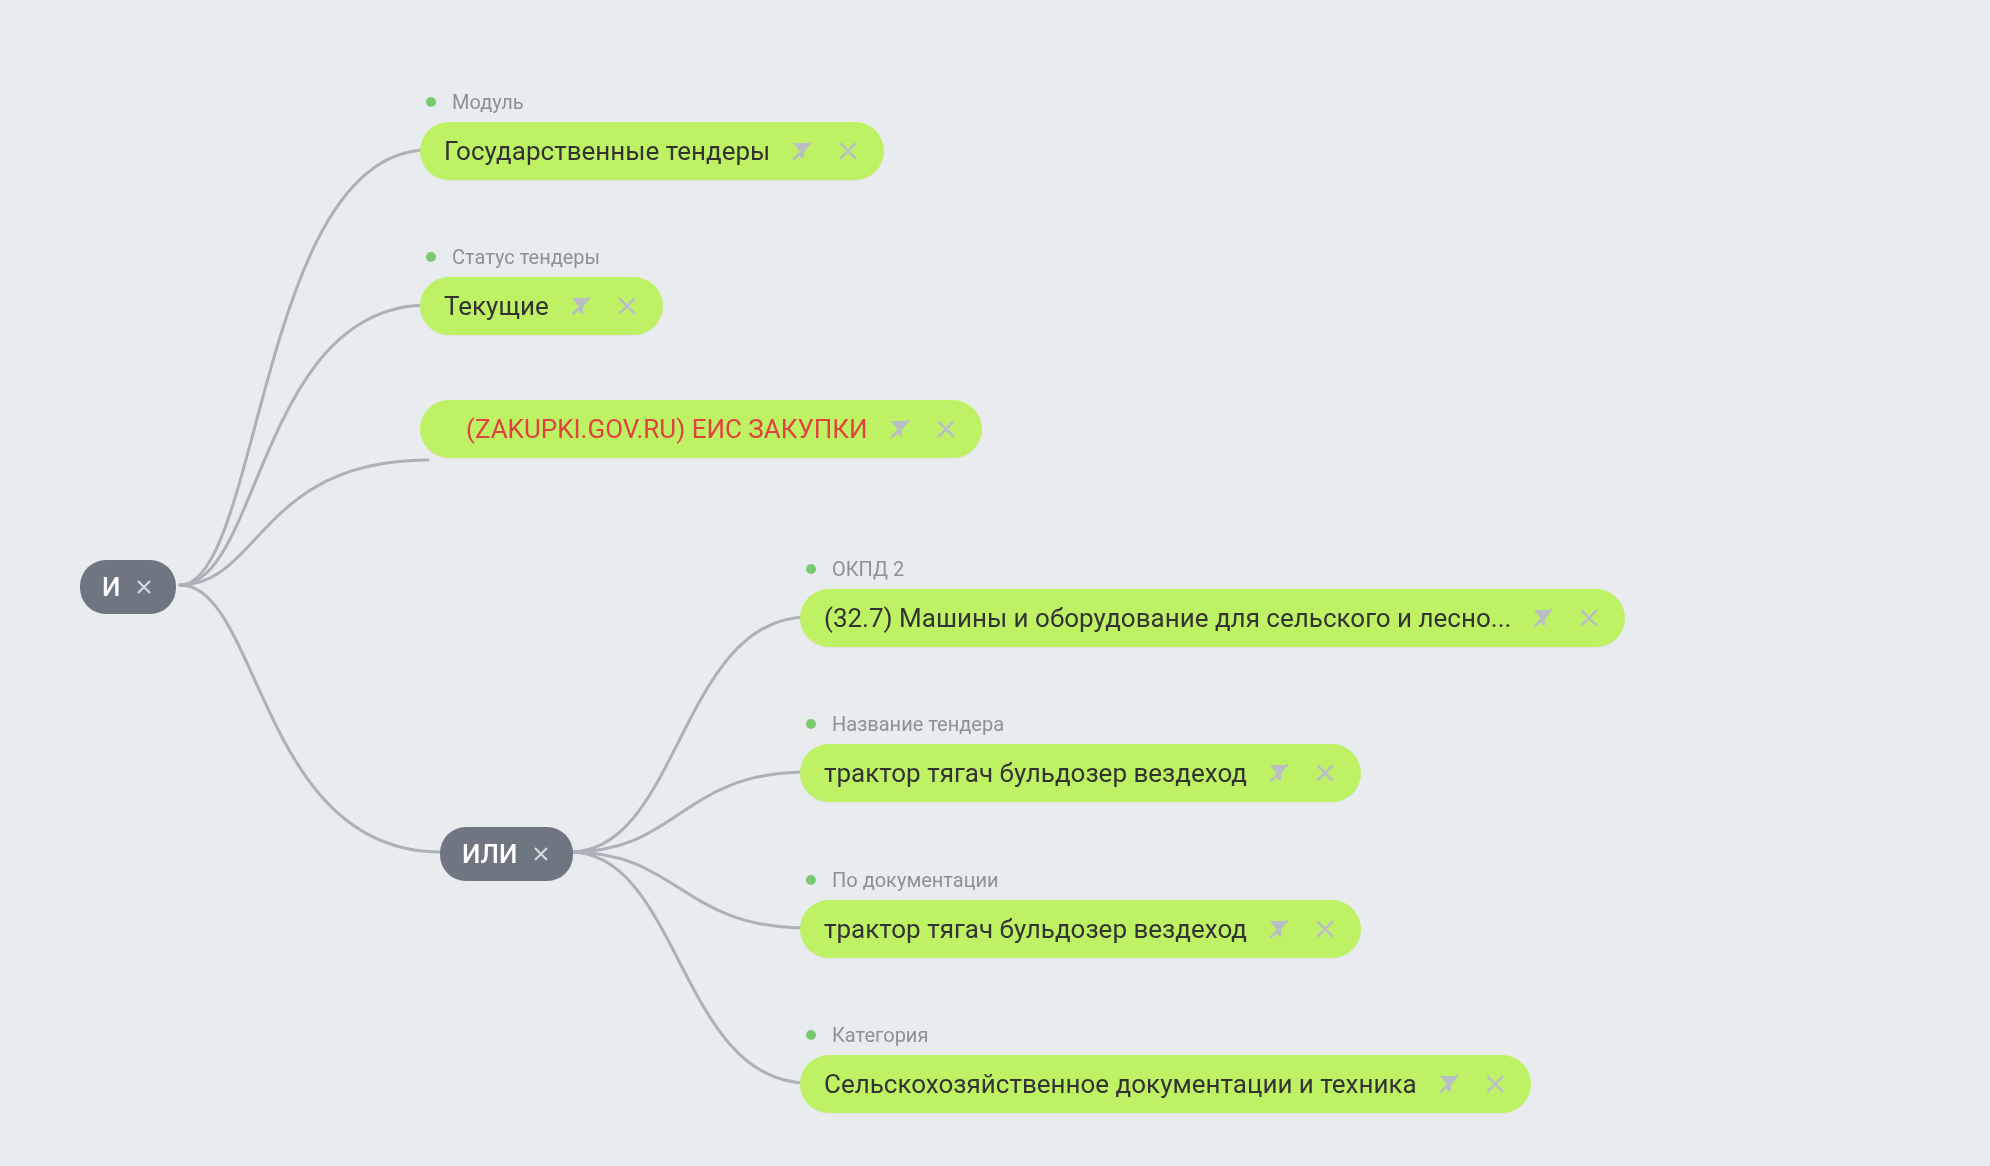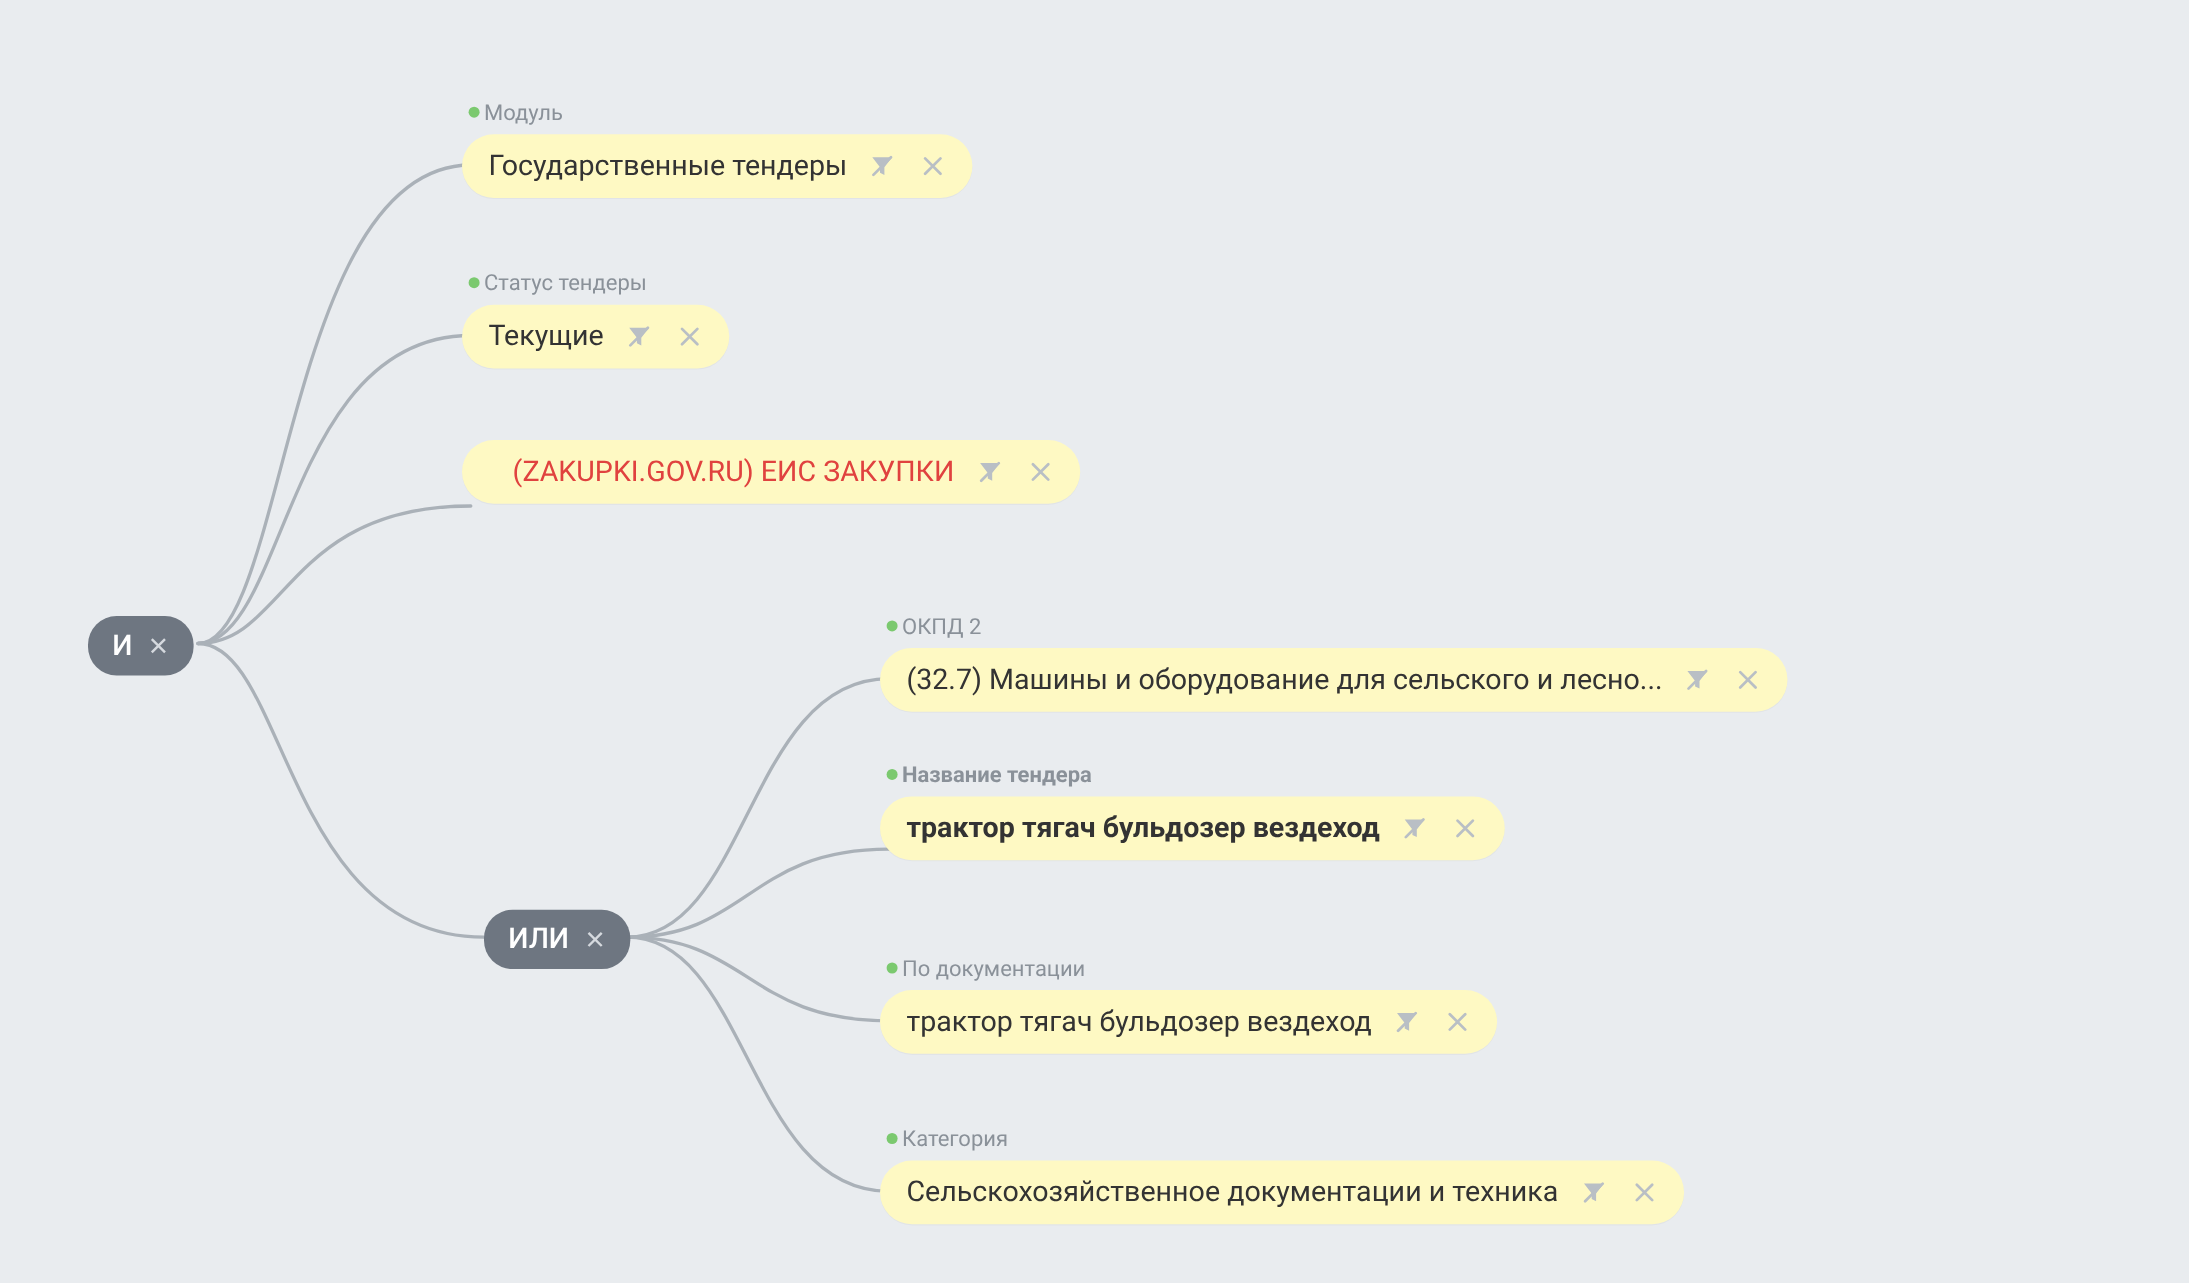--- a/index.html
+++ b/index.html
@@ -49,36 +49,36 @@
   }
   .node .close-btn svg { width: 20px; height: 20px; }
   .node .close-btn svg path { stroke: #d5d9de; stroke-width: 2.2; }
 
   .filter-group {
     position: absolute;
   }
   .filter-label {
     display: flex;
     align-items: center;
-    gap: 4px;
+    gap: 16px;
     font-size: 20px;
     color: #8a9199;
     margin-bottom: 8px;
     padding-left: 6px;
   }
   .dot {
     width: 10px; height: 10px;
     border-radius: 50%;
     background: #7bc96f;
     flex: 0 0 10px;
   }
   .pill {
     display: inline-flex;
     align-items: center;
-    background: #fef9c3;
+    background: #bef264;
     border-radius: 30px;
     padding: 14px 24px;
     gap: 20px;
     font-size: 26px;
     color: #333;
     box-shadow: 0 1px 0 rgba(0,0,0,0.03);
     white-space: nowrap;
   }
   .pill.red .pill-text { color: #e0423f; margin-left: 22px; }
   .pill-text { }
@@ -221,21 +221,21 @@
         </span>
         <span class="icon-btn xbtn">
           <svg viewBox="0 0 24 24">
               <path d="M5 5 L19 19 M19 5 L5 19"></path>
             </svg>
         </span>
       </span>
     </div>
   </div>
 
-  <div class="filter-group" style="left:800px; top:692px;font-weight:bold;">
+  <div class="filter-group" style="left:800px; top:712px;">
     <div class="filter-label">
       <span class="dot"></span>
       <span>Название тендера</span>
     </div>
     <div class="pill">
       <span class="pill-text">трактор тягач бульдозер вездеход</span>
       <span class="pill-actions">
         <span class="icon-btn funnel">
           <svg viewBox="0 0 24 24">
               <path d="M3 4 H21 L14 13 V20 L10 18 V13 Z"></path>

